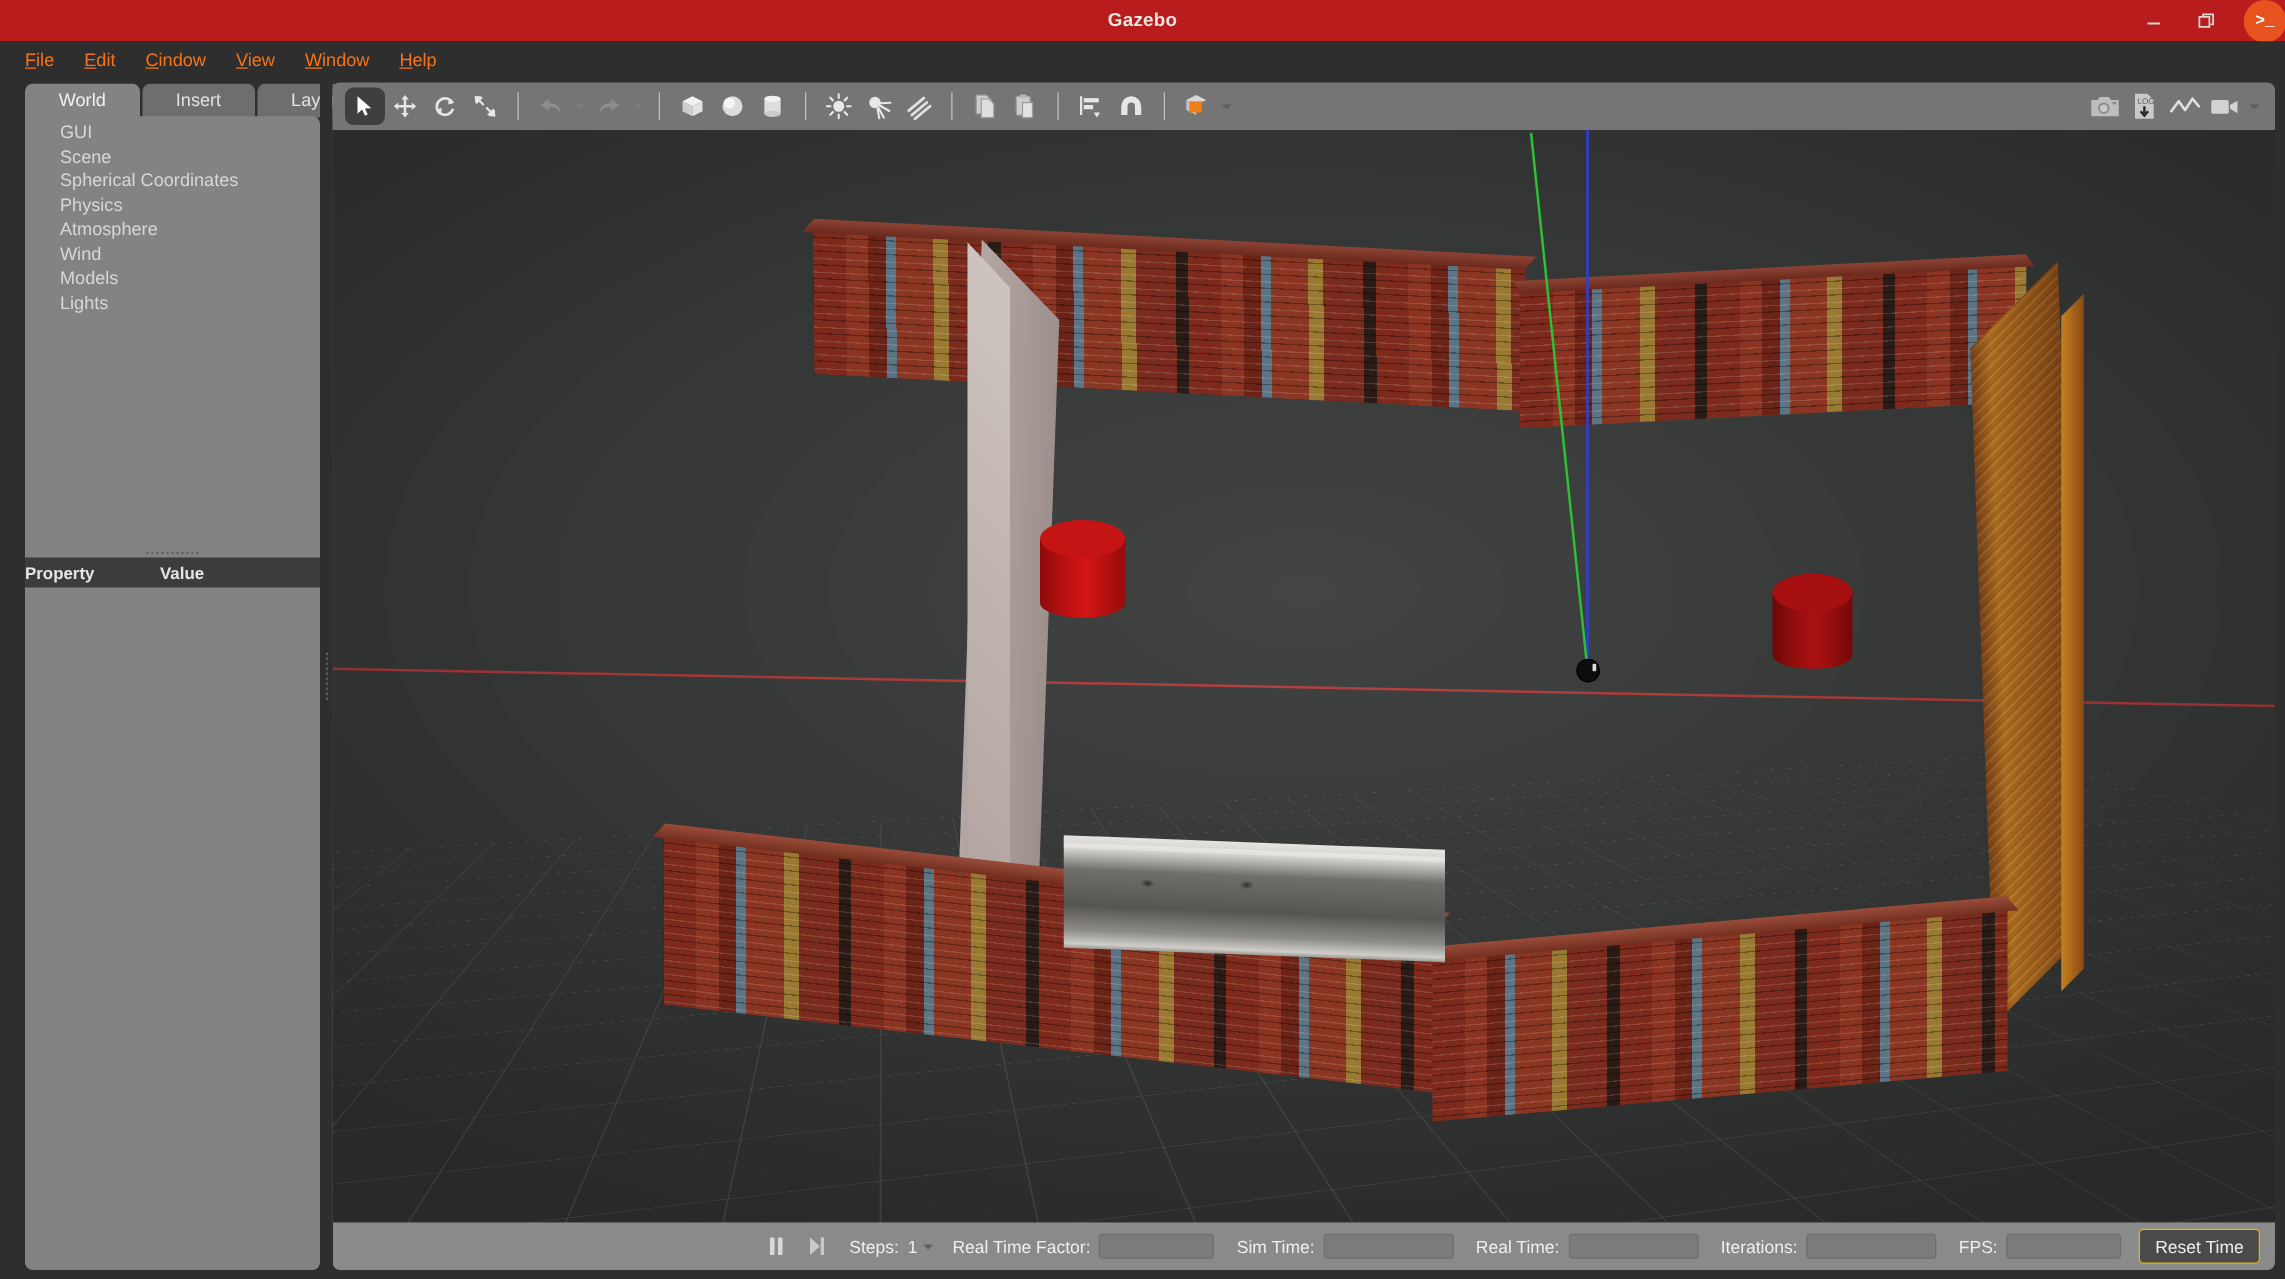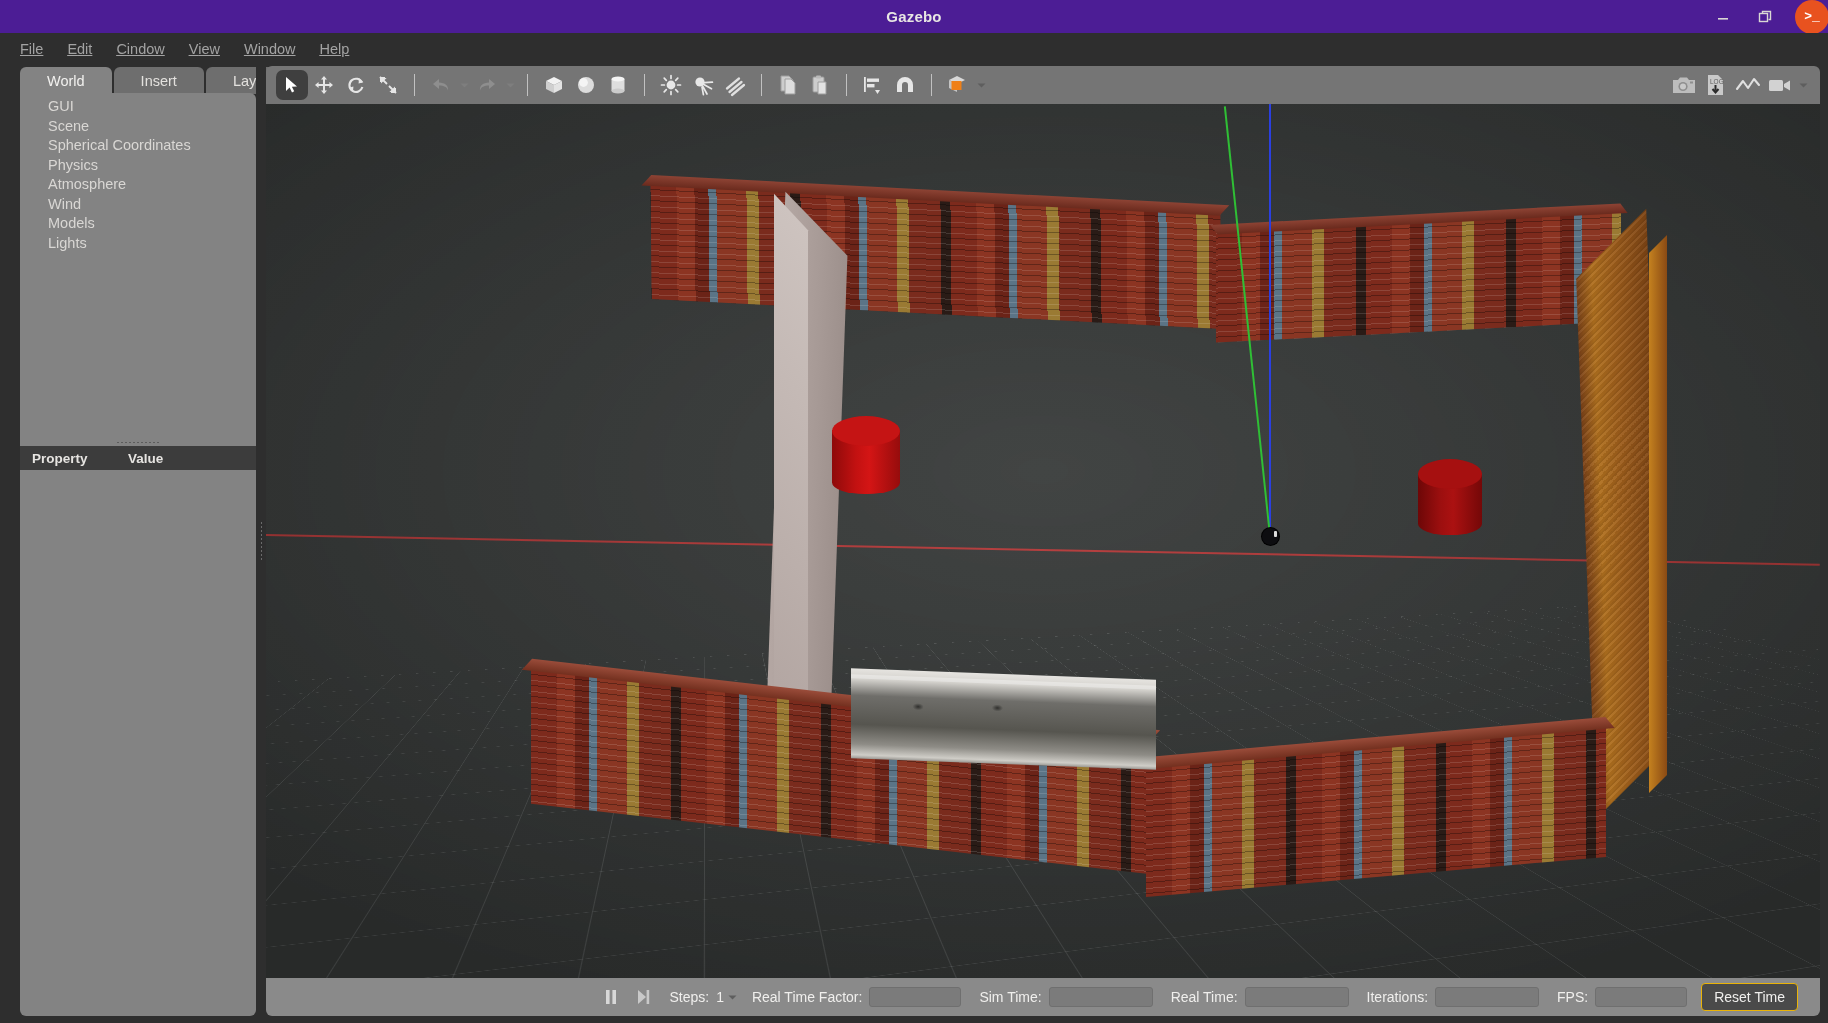--- a/index.html
+++ b/index.html
@@ -7,42 +7,42 @@
     width: 1828px; height: 1023px;
     background: #2b2b2b;
     font-family: "Liberation Sans", sans-serif;
     overflow: hidden;
   }
   #app { position: relative; width: 1828px; height: 1023px; background: #2e2e2e; }
 
   
   .titlebar {
     position: absolute; left: 0; top: 0; width: 1828px; height: 33px;
-    background: #4c1d95; display: flex; align-items: center; justify-content: center;
+    background: #b91c1c; display: flex; align-items: center; justify-content: center;
   }
   .titlebar .title {
     color: #e8e6e3; font-size: 15px; font-weight: bold; letter-spacing: .2px;
   }
   .winbtns { position: absolute; right: 0; top: 0; height: 33px; display: flex; align-items: center; }
   .winbtn { width: 42px; height: 33px; display: flex; align-items: center; justify-content: center; }
   .winbtn svg { display: block; }
   .closebtn {
     width: 34px; height: 34px; border-radius: 50%; background: #e8521f;
     display: flex; align-items: center; justify-content: center;
     color: #fff; font-size: 13px; font-weight: bold; margin-right: -10px;
     font-family: "Liberation Mono", monospace;
   }
 
   
   .menubar {
     position: absolute; left: 0; top: 33px; width: 1828px; height: 31px;
     background: #2e2e2e; display: flex; align-items: center; padding-left: 8px;
   }
   .menuitem {
-    color: #a3a3a3; font-size: 14.5px; padding: 4px 12px; white-space: nowrap; text-decoration: underline;
+    color: #f97316; font-size: 14.5px; padding: 4px 12px; white-space: nowrap;
   }
   .menuitem .mn { text-decoration: underline; }
 
   
   .leftpanel { position: absolute; left: 8px; top: 66px; width: 248px; height: 950px; }
   .tabrow { display: flex; height: 28px; align-items: flex-end; padding-left: 12px; }
   .tab {
     height: 27px; padding: 0 27px; display: flex; align-items: center;
     font-size: 14.5px; color: #e3e1de; background: #6e6e6e;
     border-radius: 6px 6px 0 0; margin-right: 2px;
@@ -59,21 +59,21 @@
   .grip { width: 100%; height: 7px; display: flex; align-items: center; justify-content: center; }
   .grip i {
     display: block; width: 44px; height: 3px;
     background-image: radial-gradient(circle, #5c5c5c 0.8px, transparent 1px);
     background-size: 4px 3px;
   }
   .propheader {
     display: flex; height: 24px; align-items: center;
     background: #3c3c3c; color: #e6e4e1; font-size: 13.5px; font-weight: bold;
   }
-  .propheader .c1 { width: 108px; padding-left: 12px; }
+  .propheader .c1 { width: 108px; padding-left: 0; }
   .propheader .c2 { flex: 1; }
 
   
   .splitter {
     position: absolute; left: 256px; top: 66px; width: 10px; height: 950px;
     background: #2e2e2e; display: flex; align-items: center; justify-content: center;
   }
   .splitter i {
     display: block; width: 3px; height: 40px;
     background-image: radial-gradient(circle, #6a6a6a 0.8px, transparent 1px);
@@ -176,21 +176,21 @@
   }
   .origin-dot::after {
     content: ""; position: absolute; right: 2px; top: 3px;
     width: 3px; height: 6px; background: #dcdcdc; border-radius: 1px;
   }
 
   
   .statusbar {
     position: absolute; left: 0; top: 912px; width: 1554px; height: 38px;
     background: #8a8a8a; border-radius: 0 0 6px 6px;
-    display: flex; align-items: center; padding: 0 22px;
+    display: flex; align-items: center; padding: 0 12px;
   }
   .sb-icon { width: 32px; height: 28px; display: flex; align-items: center; justify-content: center; }
   .sb-icon svg { display: block; }
   .sb-label { color: #f0efed; font-size: 14px; margin: 0 7px 0 4px; white-space: nowrap; }
   .sb-value { color: #f0efed; font-size: 14px; margin-right: 2px; }
   .sb-field {
     height: 20px; background: #7b7b7b; border-radius: 3px; margin-right: 14px;
     border: 1px solid #6f6f6f;
   }
   .w-rtf  { width: 92px; }

